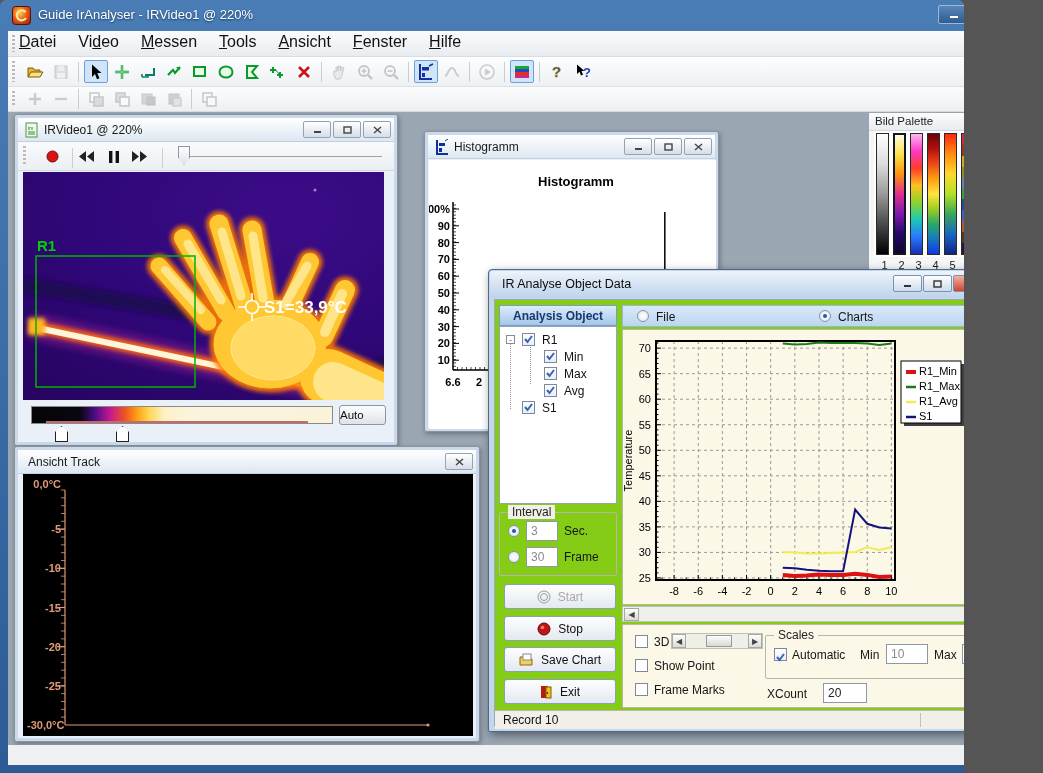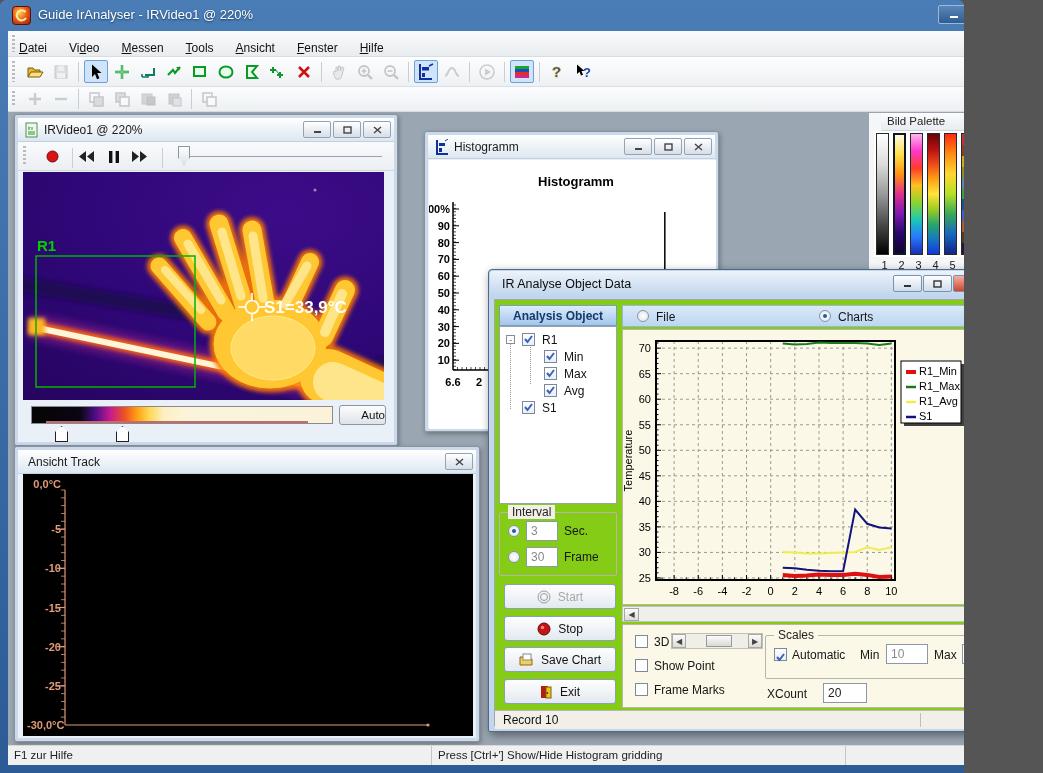--- a/index.html
+++ b/index.html
@@ -8,21 +8,21 @@
     background:linear-gradient(#4a7cb5,#2c5b96);border-radius:6px 6px 0 0;}
   
   .titlebar{position:absolute;left:0;top:0;width:1043px;height:31px;}
   .app-icon{position:absolute;left:12px;top:6px;width:19px;height:19px;}
   .app-title{position:absolute;left:38px;top:7px;font-size:13px;color:#fff;text-shadow:0 1px 2px #123a5e;}
   .winbtns{position:absolute;right:10px;top:5px;display:flex;gap:1px;}
   .wbtn{width:31px;height:19px;background:linear-gradient(#57cherry,#31608f);background:linear-gradient(#5a86b8,#2f5c92);
     border:1px solid #9cb8d8;border-radius:2px;display:flex;align-items:center;justify-content:center;color:#fff;font-size:10px;}
   #content{position:absolute;left:8px;top:31px;width:1027px;height:734px;background:#eef0f2;overflow:hidden;}
   .menubar{position:absolute;left:0;top:0;width:1027px;height:26px;background:linear-gradient(#fafbfc,#e9ecef);border-bottom:1px solid #d9dde1;}
-  .menu-item{display:inline-block;padding:10px 11px 0 11px;font-size:12px;color:#111;height:26px;}
+  .menu-item{display:inline-block;padding:2px 11px 0 11px;font-size:16px;color:#111;height:26px;}
   .grip{position:absolute;left:4px;top:4px;bottom:4px;width:3px;
     background:repeating-linear-gradient(#bbb 0 2px,transparent 2px 4px);}
   .toolbar1{position:absolute;left:0;top:26px;width:1027px;height:30px;background:linear-gradient(#fcfdfe,#eef1f4);border-bottom:1px solid #dcdfe3;padding-left:14px;display:flex;align-items:center;}
   .toolbar2{position:absolute;left:0;top:56px;width:1027px;height:25px;background:linear-gradient(#fbfcfd,#edf0f3);border-bottom:1px solid #d8dbe0;padding-left:14px;display:flex;align-items:center;}
   .tbtn{width:24px;height:23px;margin:0 1px;border:1px solid transparent;border-radius:2px;display:flex;align-items:center;justify-content:center;}
   .tbtn.active{background:#cfe4f8;border-color:#6da0d4;}
   .tbtn.disabled{filter:grayscale(1) opacity(.42);}
   .tsep{width:1px;height:20px;background:#c9ced4;margin:0 4px;}
   .tbtn svg{width:18px;height:18px;}
   
@@ -40,24 +40,24 @@
   .slider-track{position:absolute;left:162px;right:12px;top:14px;height:1px;background:#9aa2aa;}
   .slider-thumb{position:absolute;left:160px;top:4px;width:12px;height:19px;background:linear-gradient(#fdfdfd,#dfe4e9);border:1px solid #8a96a2;
     clip-path:polygon(0 0,100% 0,100% 62%,50% 100%,0 62%);}
   .thermal{position:absolute;left:8px;top:57px;width:361px;height:228px;}
   .cbar{position:absolute;left:16px;top:291px;width:302px;height:18px;border:1px solid #8a8a8a;
     background:linear-gradient(90deg,#050505 0%,#0a0612 16%,#4a0e86 21%,#c41894 26%,#ee5420 31%,#ffa012 35%,#ffd752 39%,#fdf0c4 44%,#fbf4dd 52%,#faf3da 100%);}
   .cbar-line{position:absolute;left:14px;top:2px;right:24px;height:2px;background:#c46a6a;top:14px;}
   .hhandle{position:absolute;top:311px;width:13px;height:16px;background:#fff;border:1px solid #222;
     clip-path:polygon(50% 0,100% 38%,100% 100%,0 100%,0 38%);}
   .auto-btn{position:absolute;left:324px;top:290px;width:47px;height:20px;border:1px solid #8a96a4;border-radius:3px;
-    background:linear-gradient(#fdfdfd,#dfe3e8);font-size:11.5px;text-align:right;line-height:18px;color:#111;padding-left:20px;}
+    background:linear-gradient(#fdfdfd,#dfe3e8);font-size:11.5px;text-align:left;line-height:18px;color:#111;}
   
   .panel{position:absolute;background:#f5f6f8;border:1px solid #98a4b0;}
-  .panel-hdr{position:absolute;left:12px;top:0;right:0;height:18px;background:linear-gradient(#fbfcfd,#e8ecf0);border-bottom:1px solid #d0d6dc;}
+  .panel-hdr{position:absolute;left:0;top:0;right:0;height:18px;background:linear-gradient(#fbfcfd,#e8ecf0);border-bottom:1px solid #d0d6dc;}
   .panel-title{position:absolute;left:6px;top:2px;font-size:11.5px;color:#222;}
   .pal-row{position:absolute;left:7px;top:20px;display:flex;gap:4px;}
   .pal{width:13px;height:122px;border:1px solid #2a2a2a;outline:2px solid #fff;outline-offset:0px;}
   .pal.sel{border:2px solid #101828;}
   .pal-nums{position:absolute;left:7px;top:146px;display:flex;}
   .pal-num{width:17px;text-align:center;font-size:11px;color:#222;}
   
   .dlg{position:absolute;background:#c3d6ec;border:1px solid #4f6a88;border-radius:4px 4px 2px 2px;box-shadow:2px 3px 10px rgba(0,0,0,.45);}
   .dtb{position:absolute;left:1px;top:1px;right:1px;height:27px;background:linear-gradient(#ecf3fb,#bed3eb);border-radius:3px 3px 0 0;padding-left:16px;}
   .dtt{position:absolute;left:12px;top:6px;font-size:12.5px;color:#0c0c0c;}
@@ -980,19 +980,14 @@
 
           <div class="dstatus" style="left:0px;top:410px;width:502px;height:19px;text-align:right;">
             <span style="position:absolute;left:8px;top:2px;">Record 10</span>
             <div style="position:absolute;left:425px;top:2px;bottom:2px;width:1px;background:#c0c0b8;"></div>
           </div>
         </div>
       </div>
 
     </div>
 
-    <div class="statusbar">
-      <div class="sb-cell" style="left:0;width:424px;">F1 zur Hilfe</div>
-      <div class="sb-cell" style="left:424px;width:414px;">Press [Ctrl+'] Show/Hide Histogram gridding</div>
-      <div class="sb-cell" style="left:838px;width:189px;border-right:none;"></div>
-    </div>
   </div>
 </div>
 
 </body></html>

